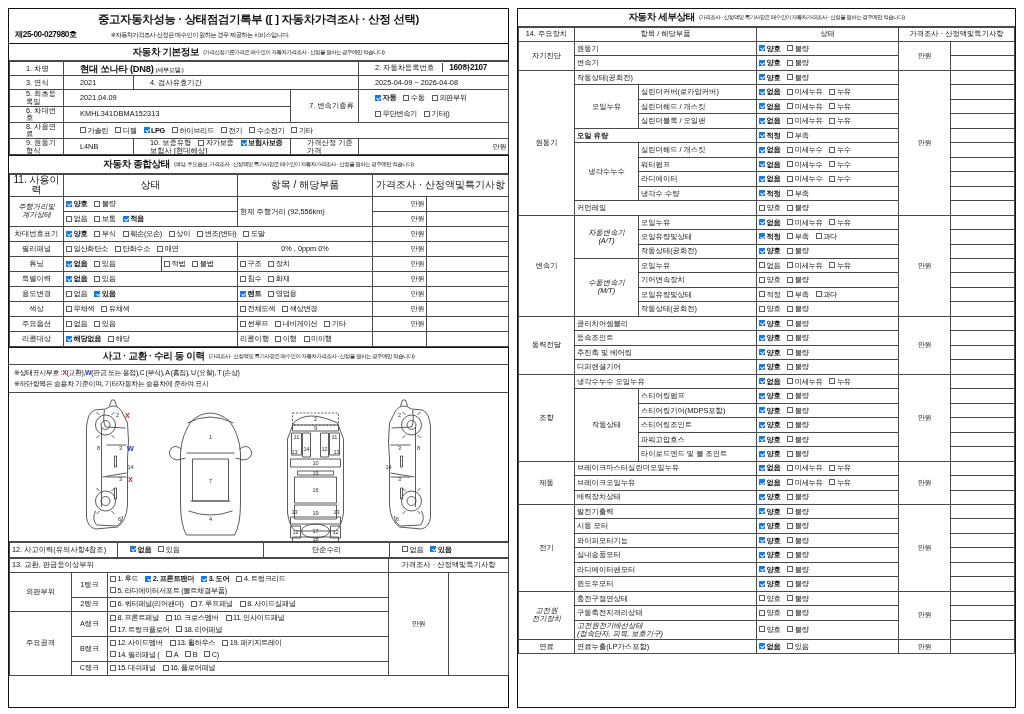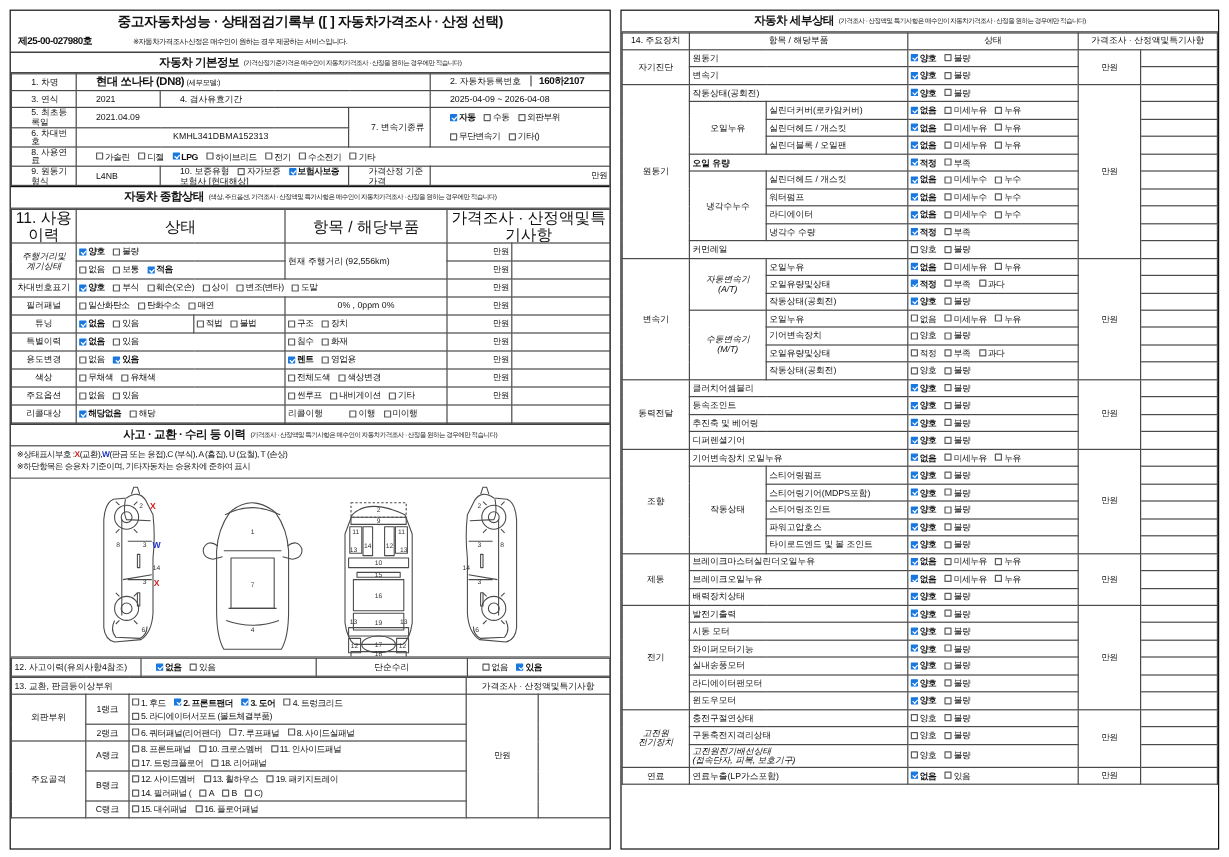--- a/index.html
+++ b/index.html
@@ -105,28 +105,28 @@
     transform:rotate(42deg);
   }
   .opt{display:inline-block;white-space:nowrap;margin-right:5px;letter-spacing:-0.4px;}
   .opt.sel{font-weight:bold;}
   .opt:last-child{margin-right:0;}
 
   .man{font-size:7px;letter-spacing:-0.4px;}
 
   
   .tbl-basic td{height:13px;padding-left:16px;}
-  .vin{letter-spacing:0.1px;text-align:center;}
+  .vin{letter-spacing:0.1px;}
   .big{font-size:9.4px;font-weight:bold;letter-spacing:-0.3px;}
   .mid{font-size:8.2px;font-weight:bold;letter-spacing:-0.3px;}
   .sm{font-size:6.2px;letter-spacing:-0.4px;}
 
   
   .tbl-state td{height:14px;}
-  .tbl-state .hrow td{height:11px;font-size:13px;}
+  .tbl-state .hrow td{height:11px;font-size:10px;}
 
   
   .notes{
     border-bottom:0.7px solid #4a4a4a;
     padding:3px 5px 3px 5px;
     line-height:1.45;
     font-size:7px;
     letter-spacing:-0.4px;
   }
   .notes .X{color:#d22323;font-weight:bold;}
@@ -386,21 +386,21 @@
           <td></td>
         </tr>
 
         <tr>
           <td class="c">리콜대상</td>
           <td class="l" colspan="2">
             <span class="opt sel"><span class="cb on"></span><span>해당없음</span></span>
             <span class="opt"><span class="cb"></span><span>해당</span></span>
           </td>
           <td class="l">
-            <span style="margin-right:20px">리콜이행</span>
+            <span style="margin-right:4px">리콜이행</span>
             <span class="opt"><span class="cb"></span><span>이행</span></span>
             <span class="opt"><span class="cb"></span><span>미이행</span></span>
           </td>
           <td class="r man"></td>
           <td></td>
         </tr>
       </tbody>
     </table>
 
     <div class="band">
@@ -854,21 +854,21 @@
           <td class="l" colspan="2">디퍼렌셜기어</td>
           <td class="l">
             <span class="opt sel"><span class="cb on"></span><span>양호</span></span>
             <span class="opt"><span class="cb"></span><span>불량</span></span>
           </td>
           <td></td>
         </tr>
 
         <tr>
           <td class="c" rowspan="6">조향</td>
-          <td class="l" colspan="2">기어변속장치 오일누유</td>
+          <td class="l" colspan="2">냉각수누수 오일누유</td>
           <td class="l">
             <span class="opt sel"><span class="cb on"></span><span>없음</span></span>
             <span class="opt"><span class="cb"></span><span>미세누유</span></span>
             <span class="opt"><span class="cb"></span><span>누유</span></span>
           </td>
           <td class="c" rowspan="6"><span class="man">만원</span></td>
           <td></td>
         </tr>
         <tr>
           <td class="c" rowspan="5">작동상태</td>

